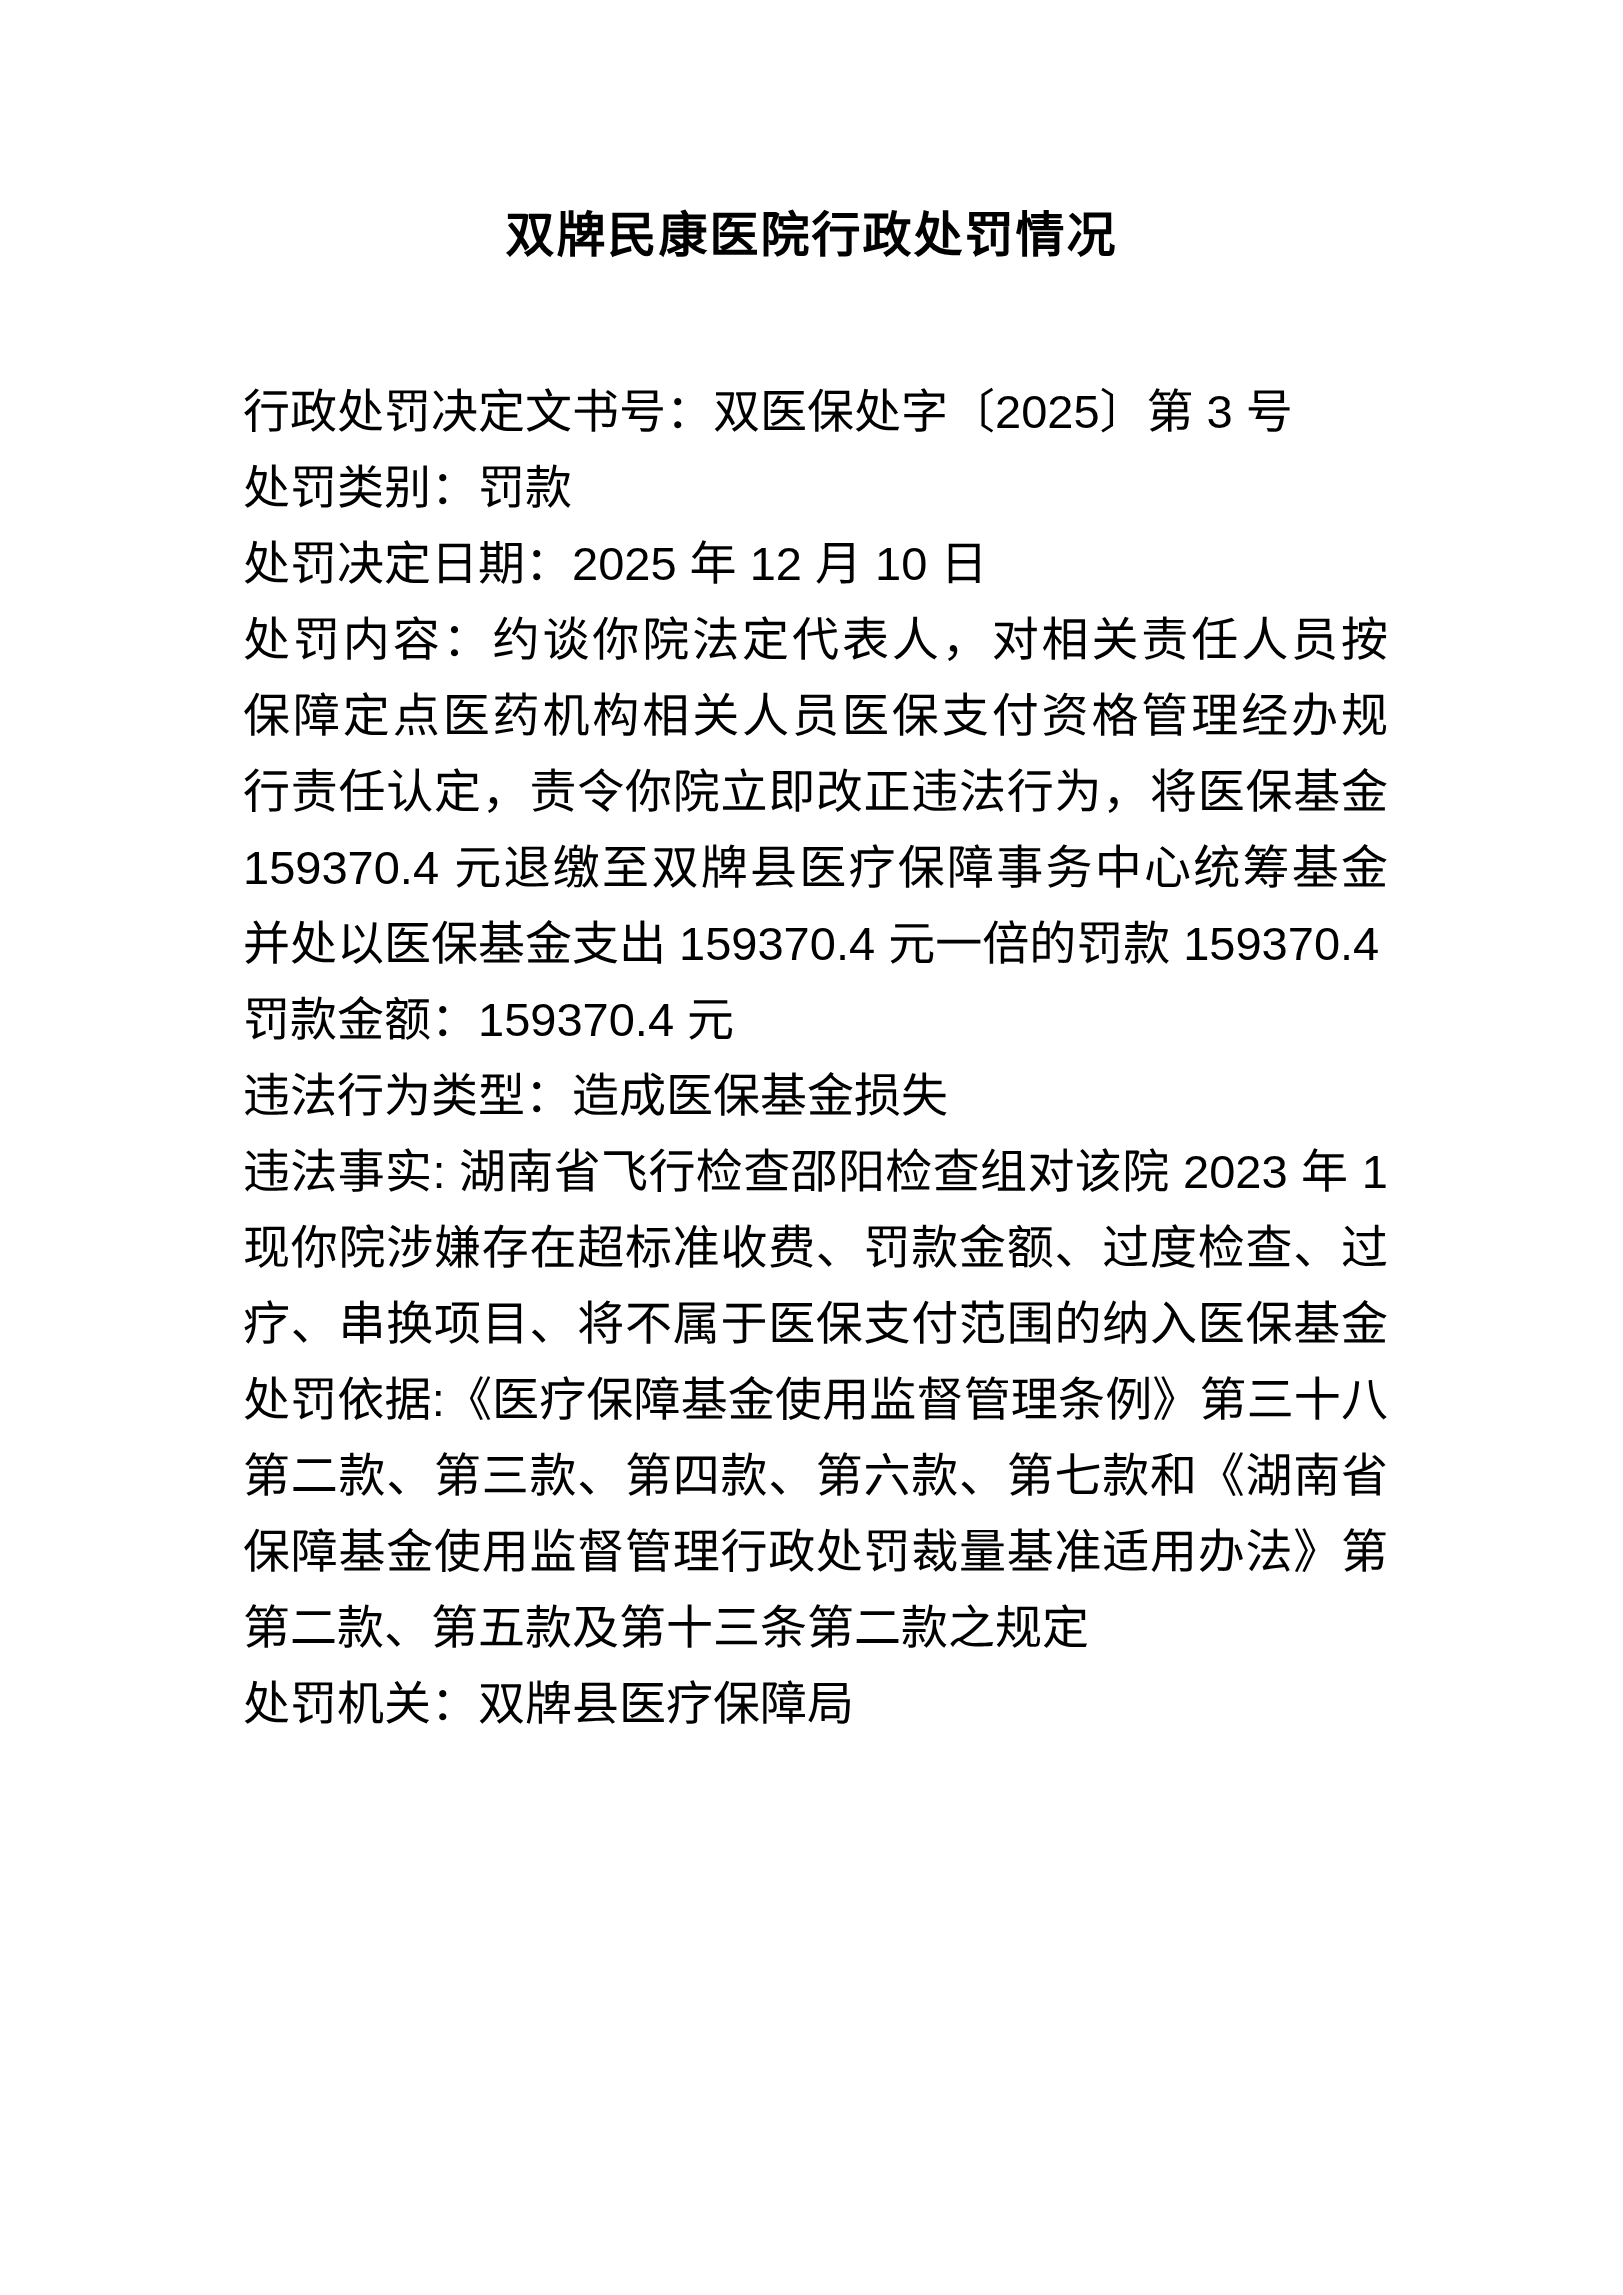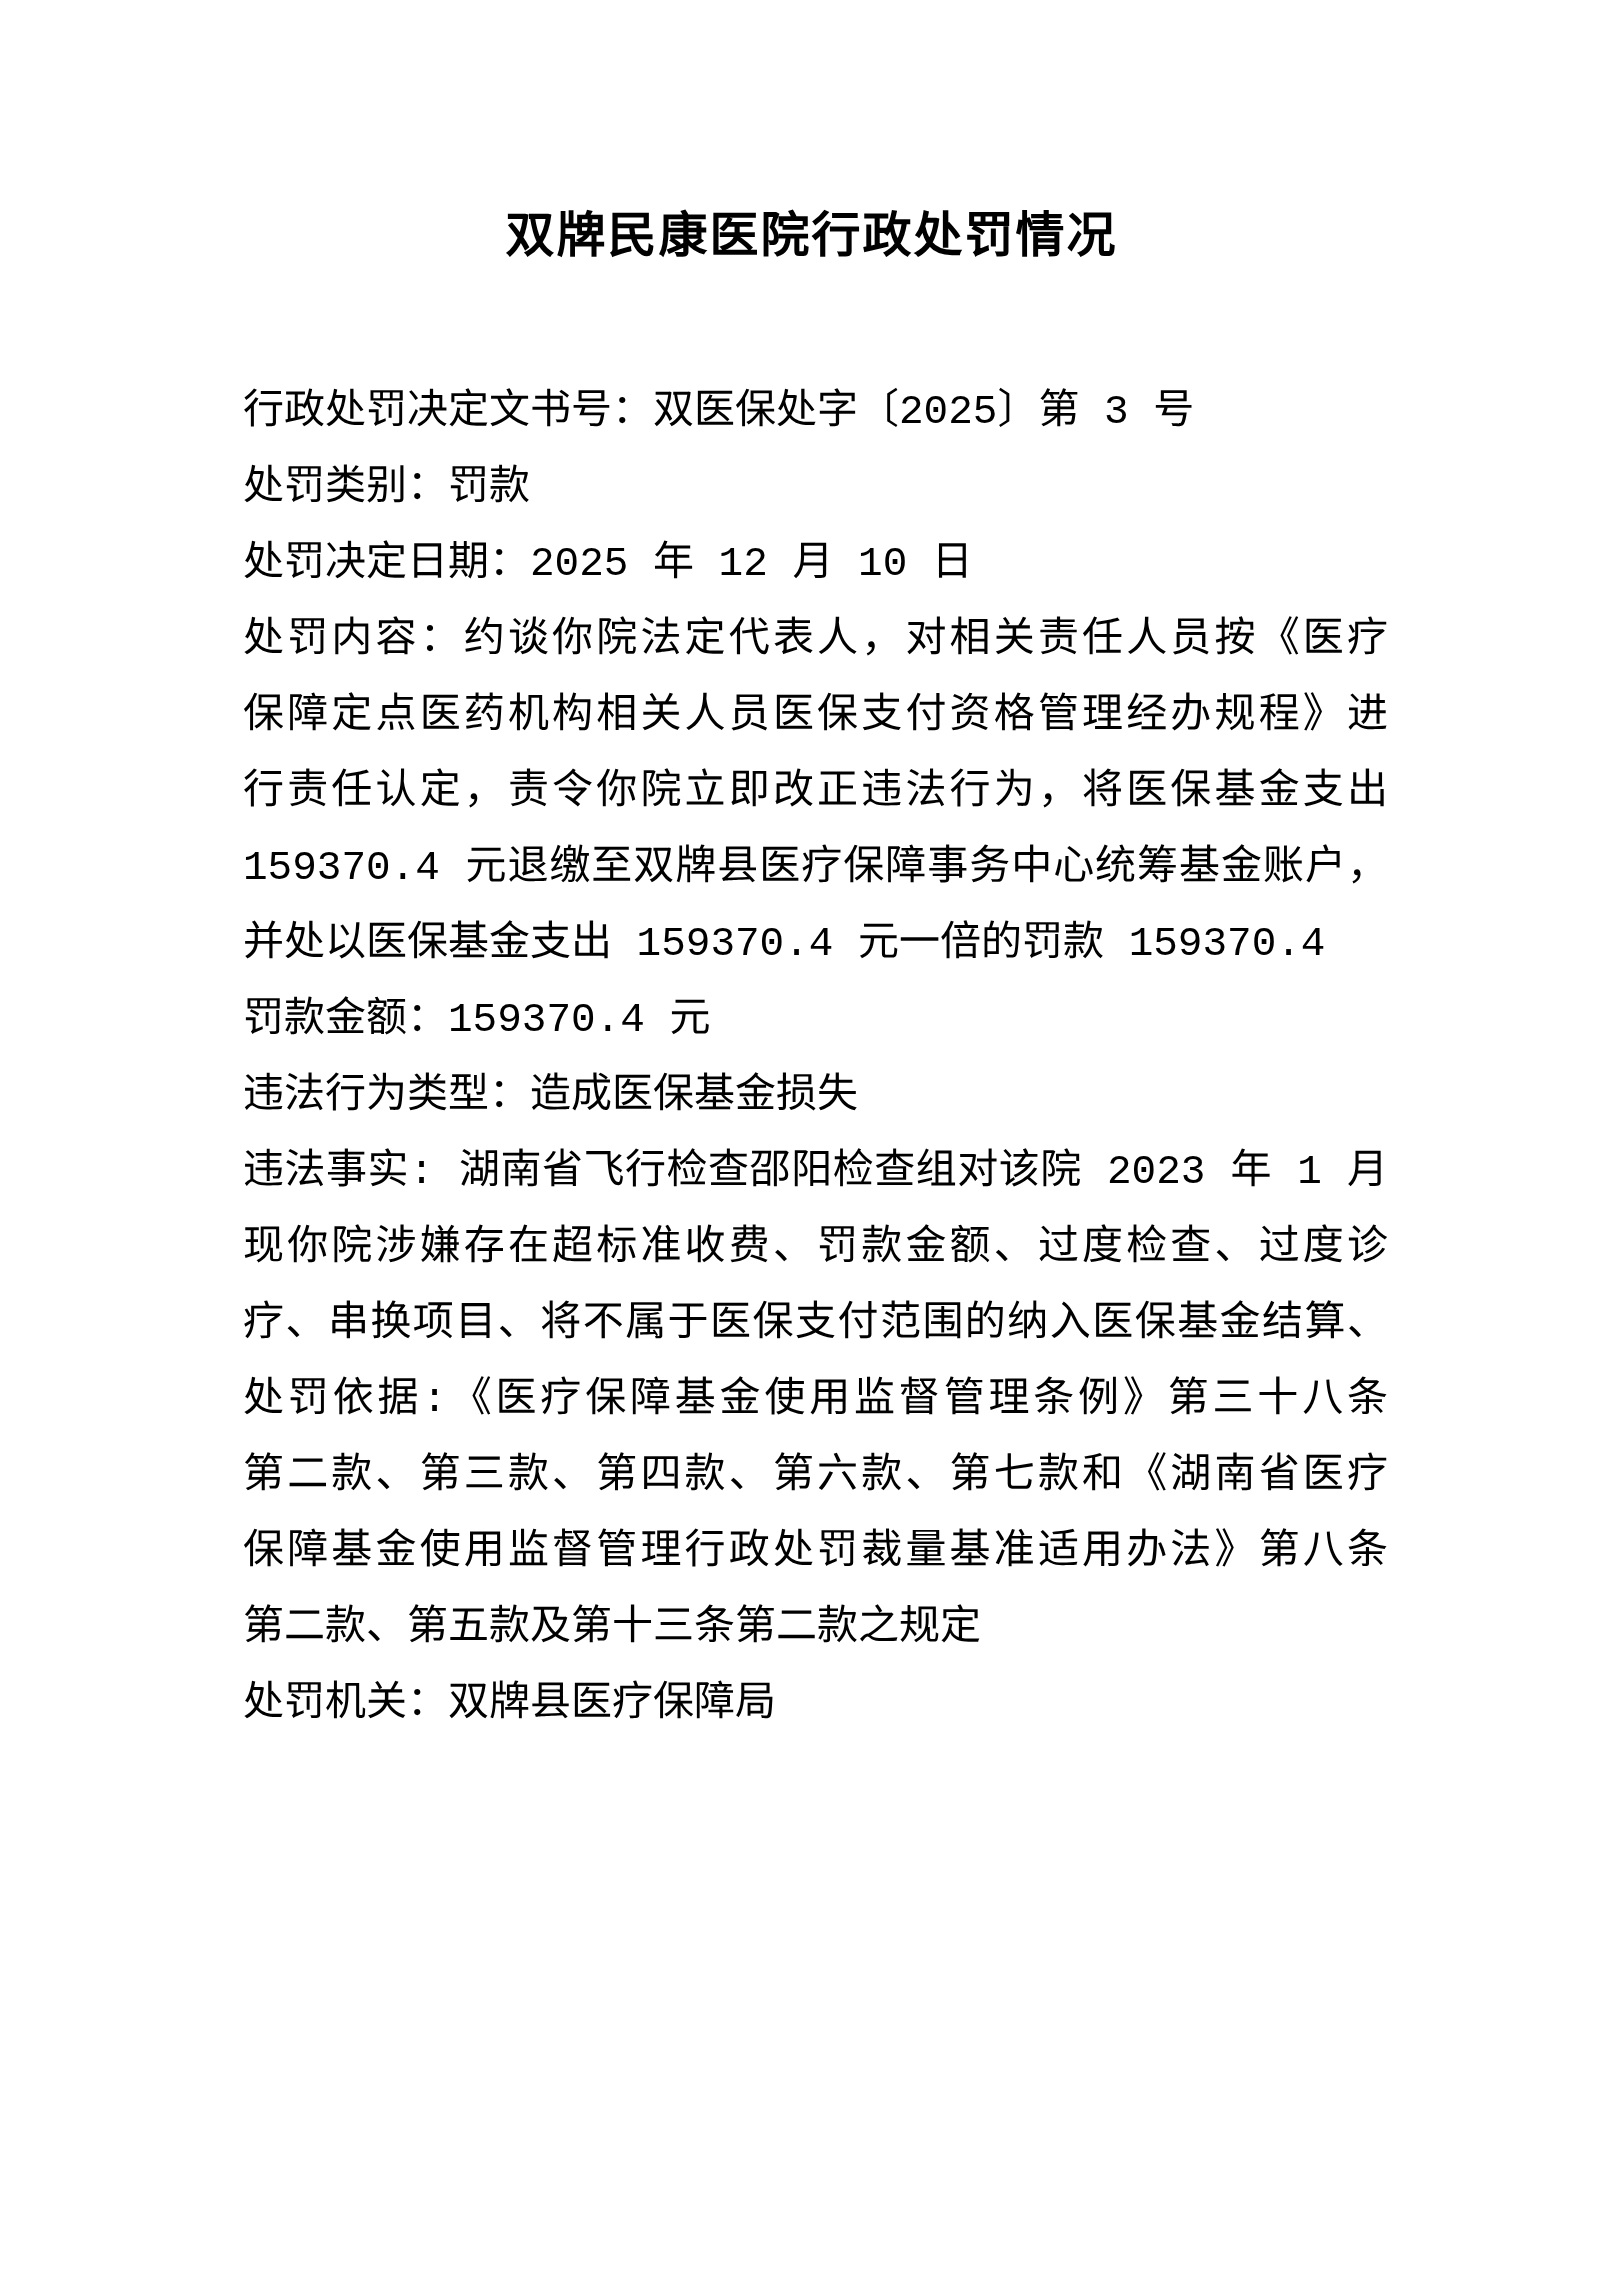--- a/index.html
+++ b/index.html
@@ -24,22 +24,22 @@
     font-family: "DejaVu Sans", "Liberation Sans", sans-serif;
     font-weight: bold;
     font-size: 49px;
     line-height: 59px;
     letter-spacing: 2px;
   }
   .doc-body {
     margin-top: 109px;
     padding-left: 243px;
     padding-right: 235px;
-    font-family: Liberation Mono, monospace;
-    font-size: 41px;
+    font-family: Liberation Sans, sans-serif;
+    font-size: 47px;
     font-weight: normal;
   }
   .paragraph {
     margin: 0;
     padding: 0;
   }
   .text-line {
     height: 76px;
     line-height: 76px;
     text-align: left;

